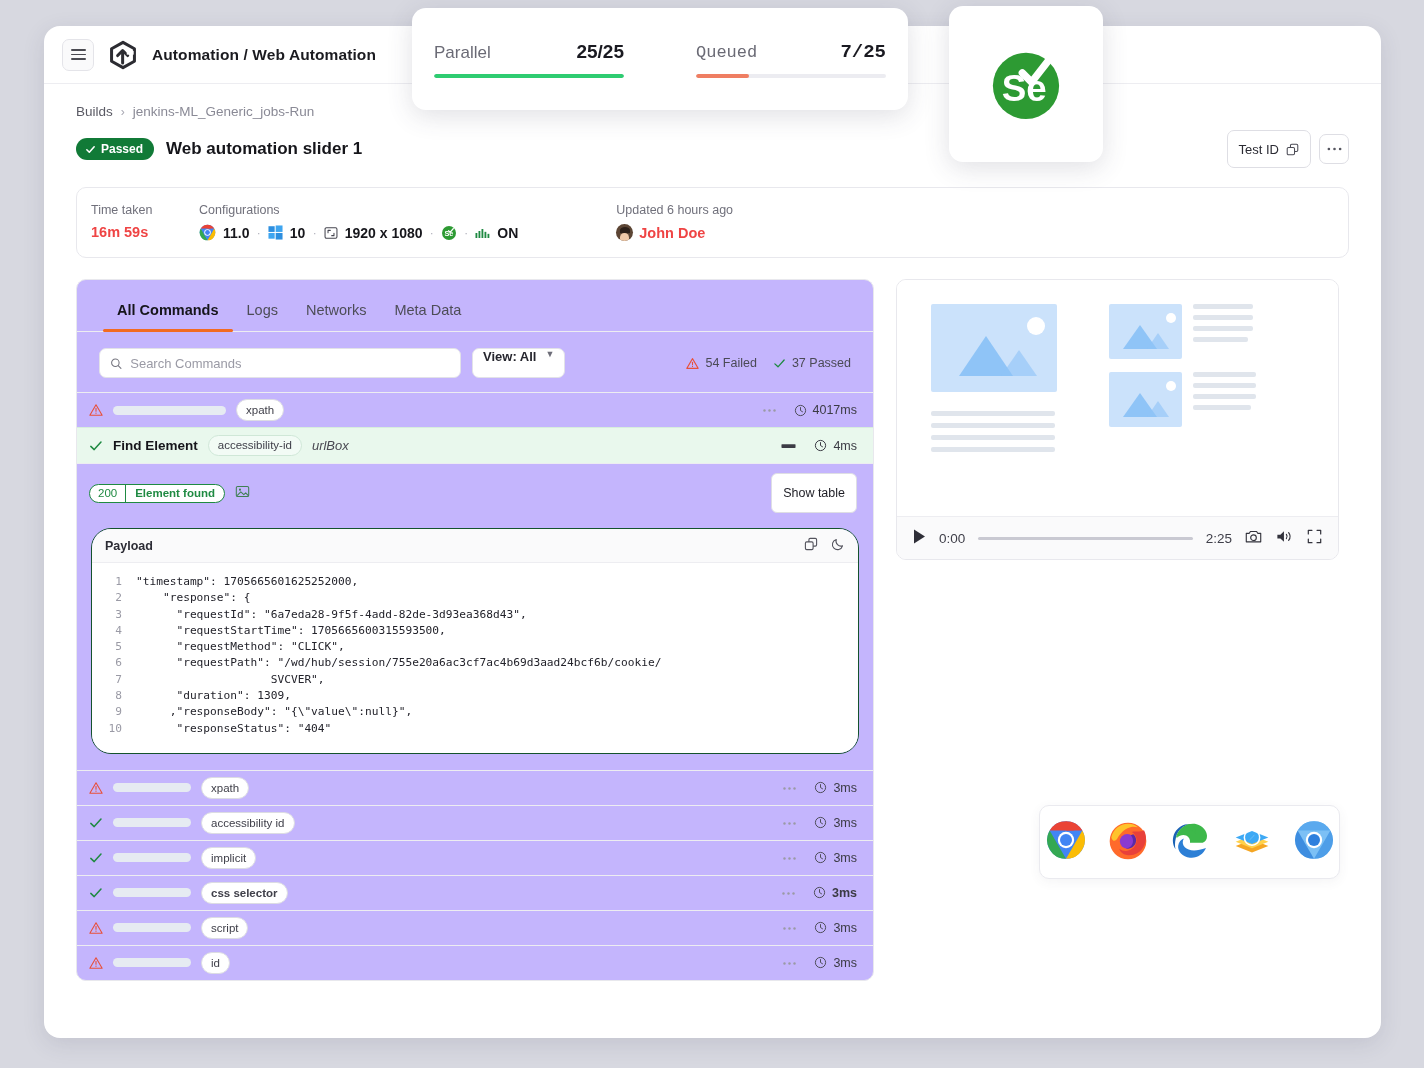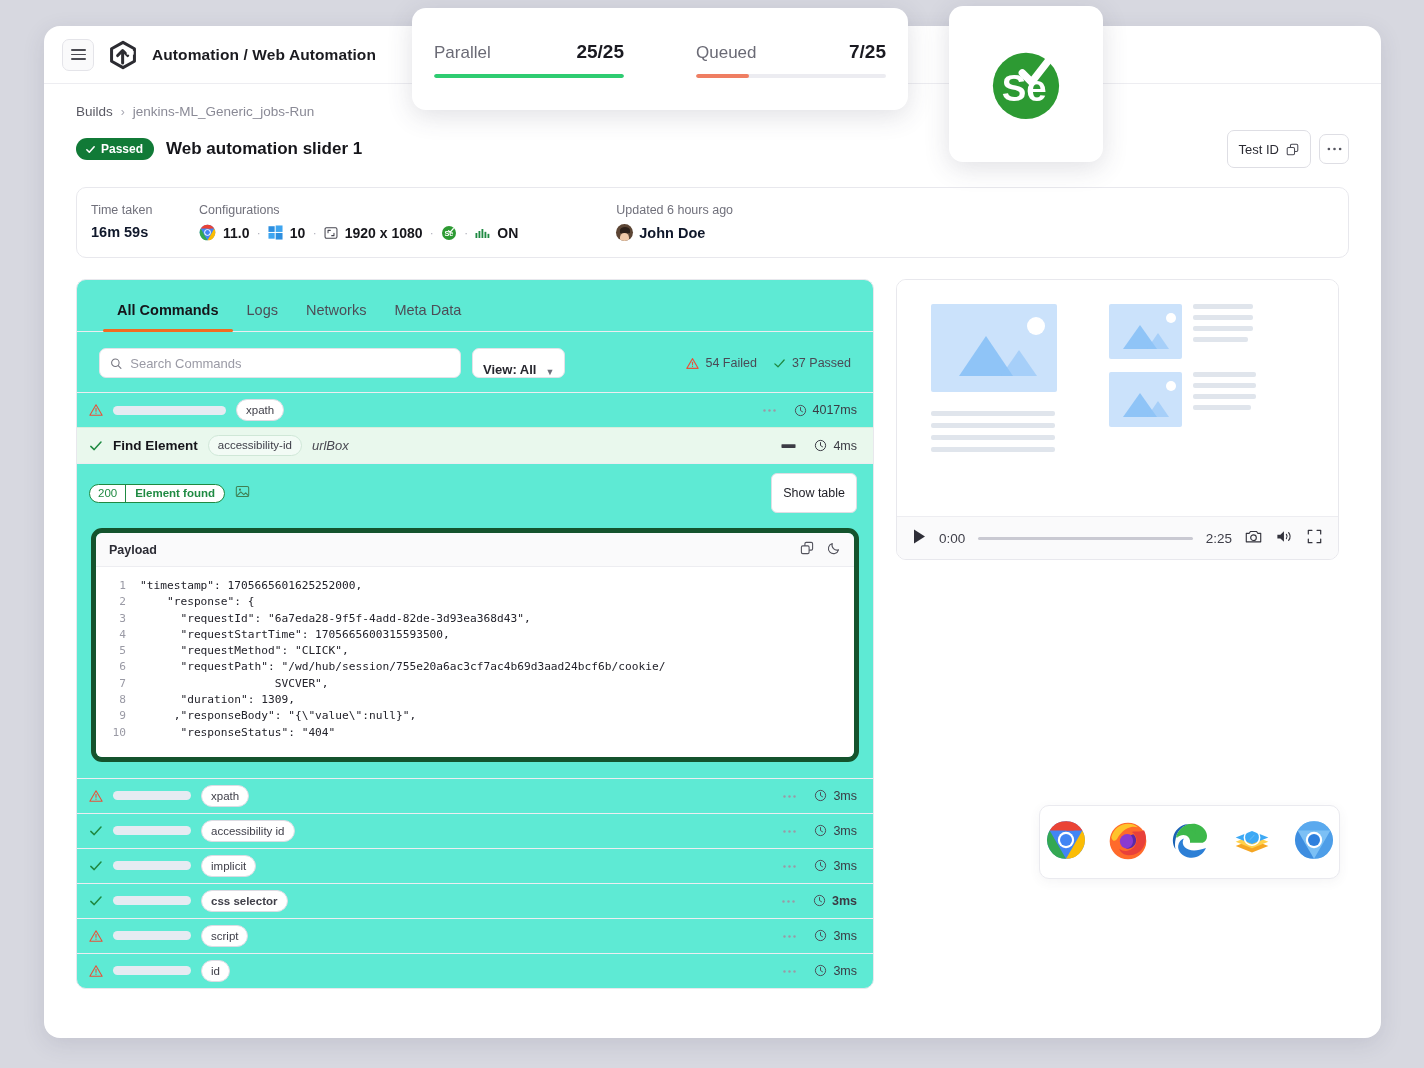--- a/index.html
+++ b/index.html
@@ -74,39 +74,39 @@
 
   
   .meta-card {
     margin: 19px 32px 0 32px;
     border:1px solid #e8e8ed; border-radius:10px;
     padding: 15px 18px 16px 14px;
     display:flex; align-items:flex-start; gap:0;
   }
   .meta-block { display:flex; flex-direction:column; gap:7px;}
   .meta-label { font-size:12.5px; color:#70707b;}
-  .meta-value { font-size:14.5px; font-weight:700; color:#0f172a; display:flex; align-items:center; gap:6px;}
+  .meta-value { font-size:14.5px; font-weight:700; color:#ef4444; display:flex; align-items:center; gap:6px;}
   .m-time { width:108px; }
   .m-conf { flex: 0 0 auto; }
   .conf-row { display:flex; align-items:center; gap:7px; font-size:14px; font-weight:700; color:#17171c;}
   .conf-dot { color:#b6b6c0; font-weight:400; font-size:13px;}
   .m-upd { margin-left: 98px; }
   .avatar-mini {
     width:17px;height:17px;border-radius:50%;
     background:#5c4534; position:relative; overflow:hidden; display:inline-block;
   }
   .avatar-mini::before{content:"";position:absolute;left:4px;top:9px;width:9px;height:9px;border-radius:50% 50% 0 0;background:#f0c9a8;}
   .avatar-mini::after{content:"";position:absolute;left:3.5px;top:3px;width:10px;height:6px;border-radius:50% 50% 0 0;background:#2d2019;}
 
   
   .content { display:flex; gap:22px; padding: 21px 32px 0 32px; align-items:flex-start;}
   .left-panel {
     width: 798px;
     border:1px solid #e8e8ed; border-radius:10px;
-    background:#5eead4;
+    background:#c4b5fd;
     overflow:hidden;
   }
   .right-panel {
     width: 443px;
     border:1px solid #e8e8ed; border-radius:10px;
     background:#fff;
     overflow:hidden;
   }
 
   
@@ -130,21 +130,21 @@
     display:flex; align-items:center; gap:8px; padding:0 10px;
     background:#fff;
   }
   .search-box input {
     border:0; outline:0; font-size:13px; color:#2a2a31;
     font-family:"Liberation Sans",sans-serif; width:100%; background:transparent;
   }
   .search-box input::placeholder{ color:#9a9aa5; }
   .view-select {
     height:30px; border:1px solid #e2e2e8; border-radius:7px;
-    display:flex; align-items:flex-end; gap:9px; padding:0 10px;
+    display:flex; align-items:flex-start; gap:9px; padding:0 10px;
     font-size:13px; font-weight:700; color:#26262e; cursor:pointer; background:#fff;
   }
   .view-select .caret { color:#6d6d78; font-size:9px;}
   .counts { margin-left:auto; display:flex; align-items:center; gap:16px; font-size:12.5px;}
   .count-fail { color:#4a4a55; display:flex; align-items:center; gap:6px;}
   .count-pass { color:#4a4a55; display:flex; align-items:center; gap:6px;}
 
   
   .cmd-row {
     display:flex; align-items:center; gap:10px;
@@ -180,21 +180,21 @@
   .status-pill .code { padding: 2.5px 8px; }
   .status-pill .txt { padding: 2.5px 9px; border-left:1px solid #1f8a42; font-weight:700;}
   .btn-showtable {
     margin-left:auto;
     height:40px; border:1px solid #dedee4; border-radius:6px; background:#fff;
     font-size:12.5px; color:#1d1d24; padding:0 11px; cursor:pointer;
   }
 
   
   .payload-wrap { padding: 6px 14px 16px 14px; }
-  .payload-card { border:5px solid #14532d; border-radius:11px; overflow:hidden;}
+  .payload-card { border:1px solid #14532d; border-radius:20px; overflow:hidden;}
   .payload-head {
     height:34px; background:#fafafb; border-bottom:1px solid #ededf1;
     display:flex; align-items:center; padding: 0 13px;
     font-size:12.5px; font-weight:700; color:#2c2c35;
   }
   .payload-head .ph-icons { margin-left:auto; display:flex; align-items:center; gap:13px; color:#5a5a64;}
   .code-area { padding: 11px 0 16px 0; background:#fff; }
   .code-line {
     display:flex; font-family:"DejaVu Sans Mono", monospace; font-size:11.2px;
     line-height:16.3px; white-space:pre; color:#23232b;
@@ -226,21 +226,21 @@
   
   .stats-card {
     position:absolute; left:412px; top:8px;
     width:496px; height:102px;
     background:#fff; border-radius:14px;
     box-shadow: 0 6px 26px rgba(60,60,90,.16);
     display:flex; align-items:center; padding: 0 22px;
     gap: 0;
   }
   .stat { width: 202px; }
-  .stat + .stat { margin-left: 72px; }
+  .stat + .stat { margin-left: 72px; font-family: Liberation Mono, monospace; }
   .stat-top { display:flex; align-items:baseline; justify-content:space-between;}
   .stat-name { font-size:17px; color:#6a6a75;}
   .stat-val { font-size:19px; font-weight:700; color:#1a1a21;}
   .stat-track { margin-top:11px; height:4px; border-radius:4px; background:#ececf1; position:relative; overflow:hidden;}
   .stat-fill { position:absolute; left:0; top:0; bottom:0; border-radius:4px;}
 
   
   .sel-card {
     position:absolute; left:949px; top:6px;
     width:154px; height:156px;

